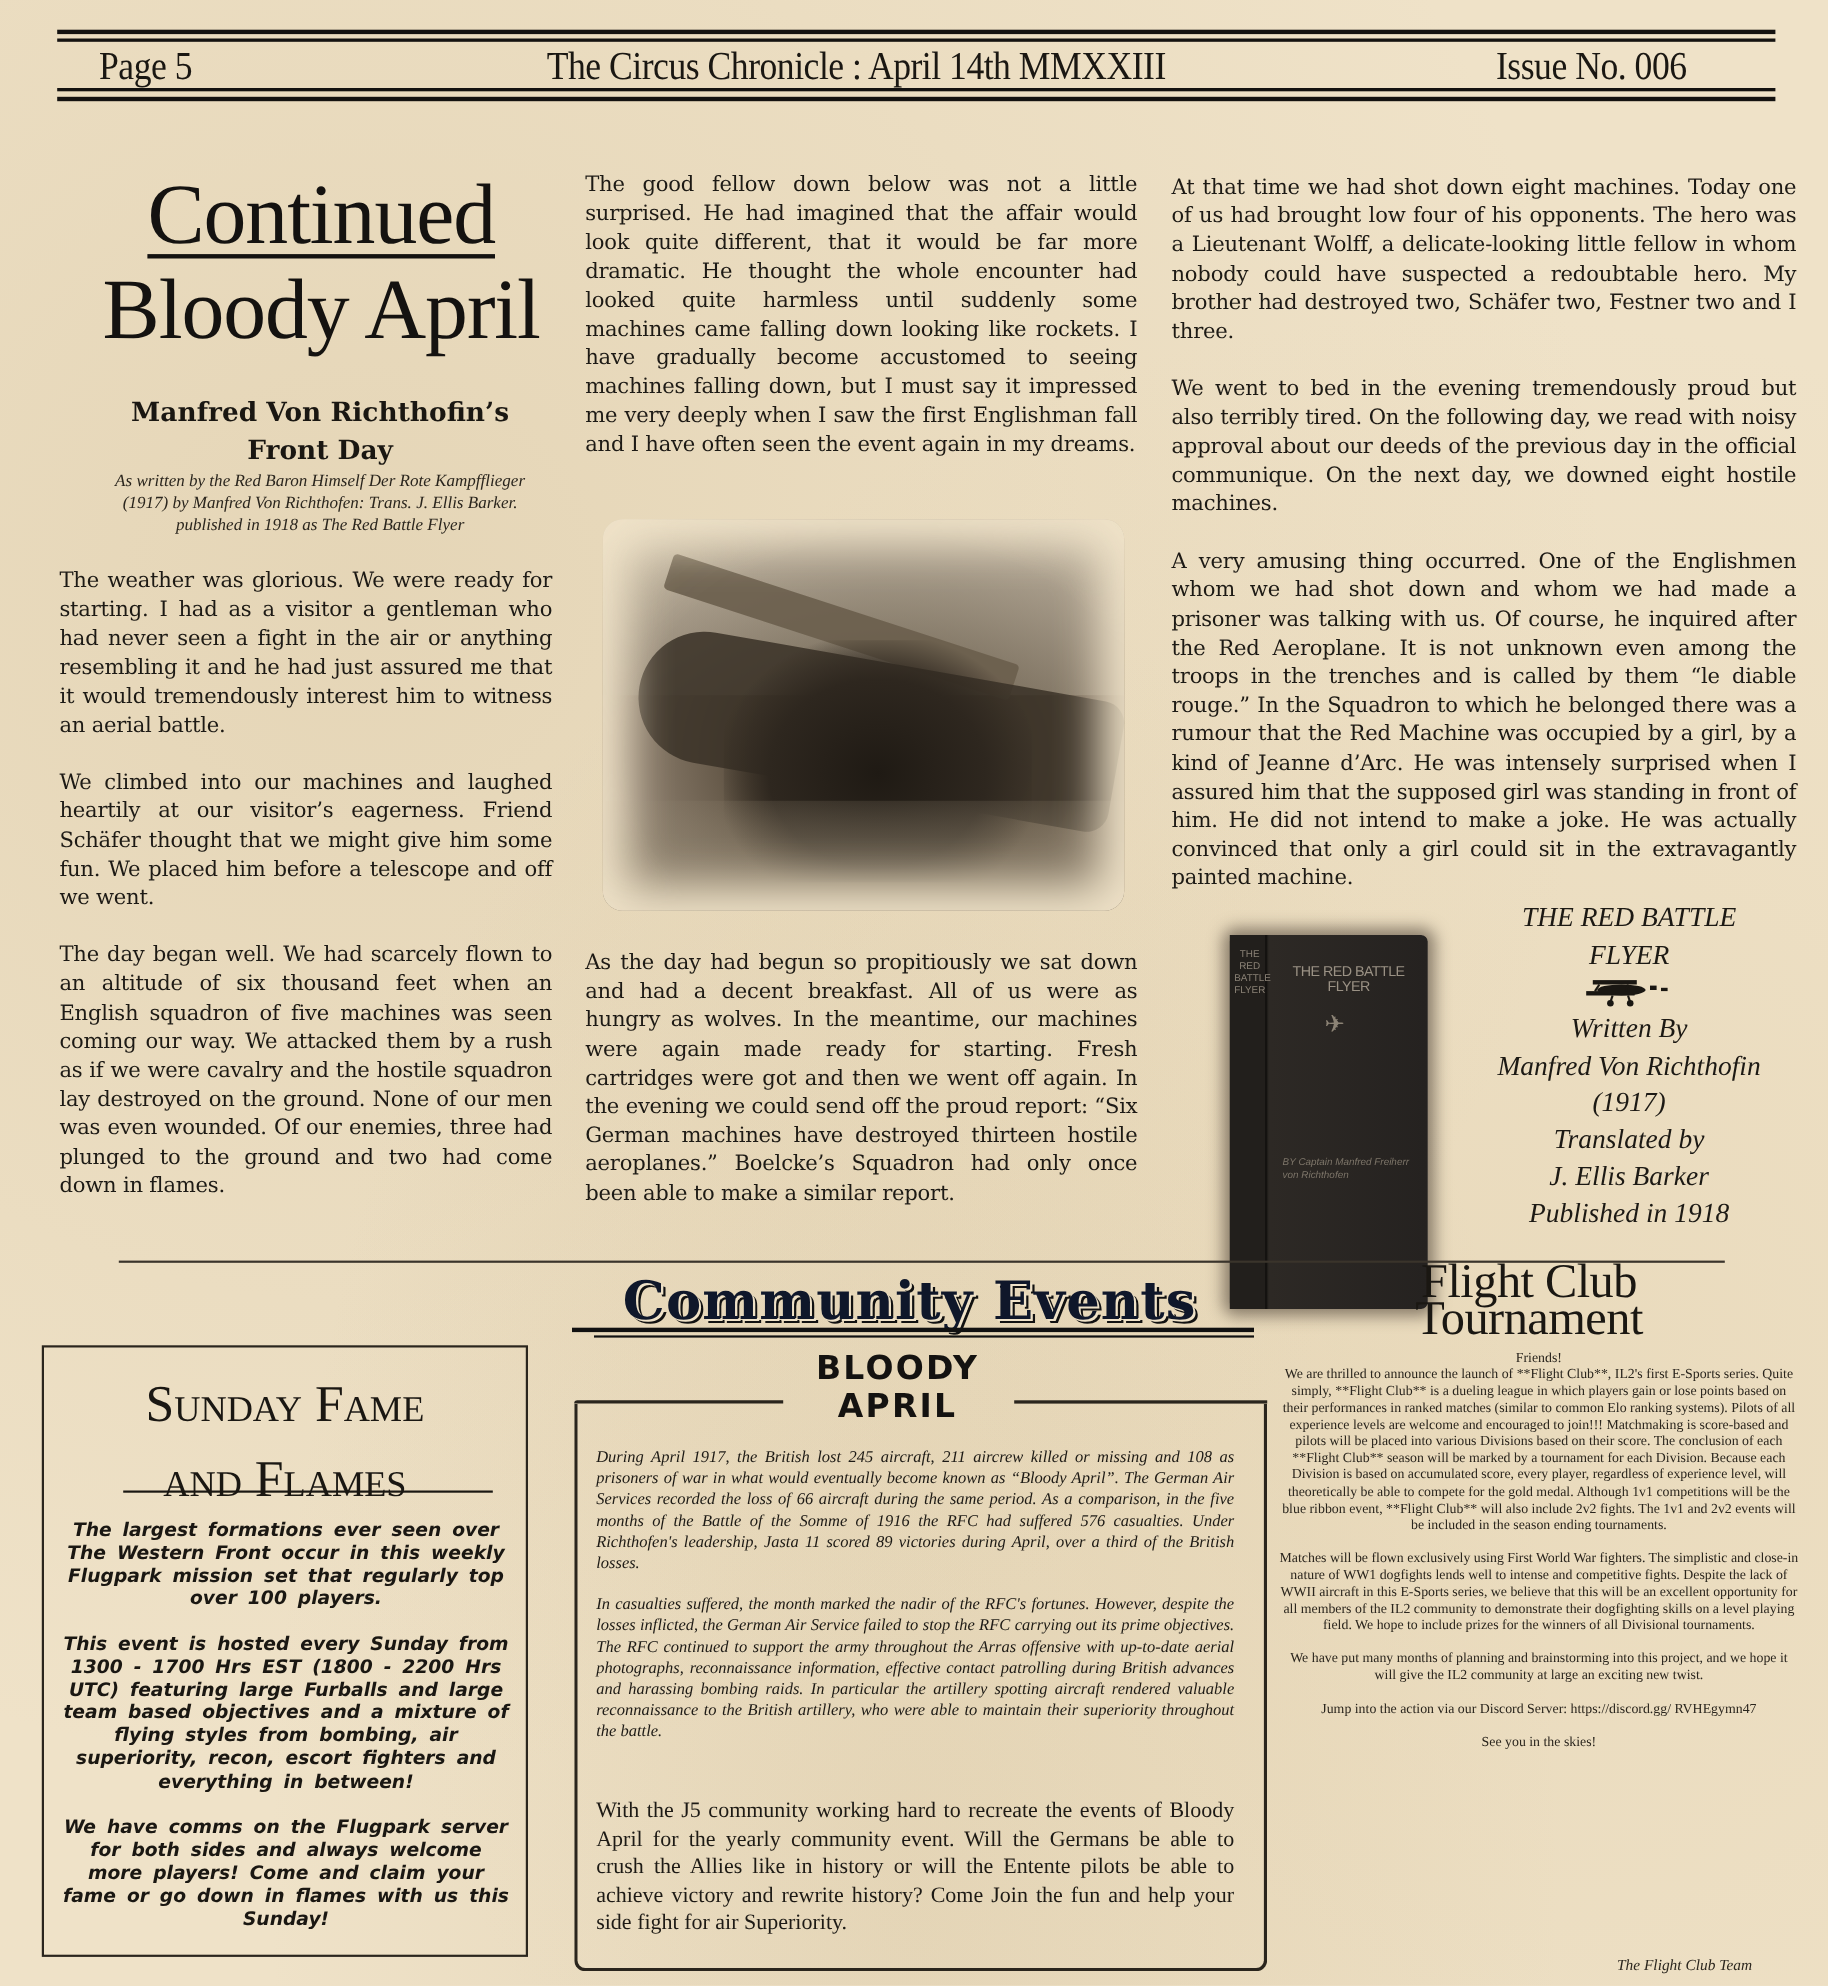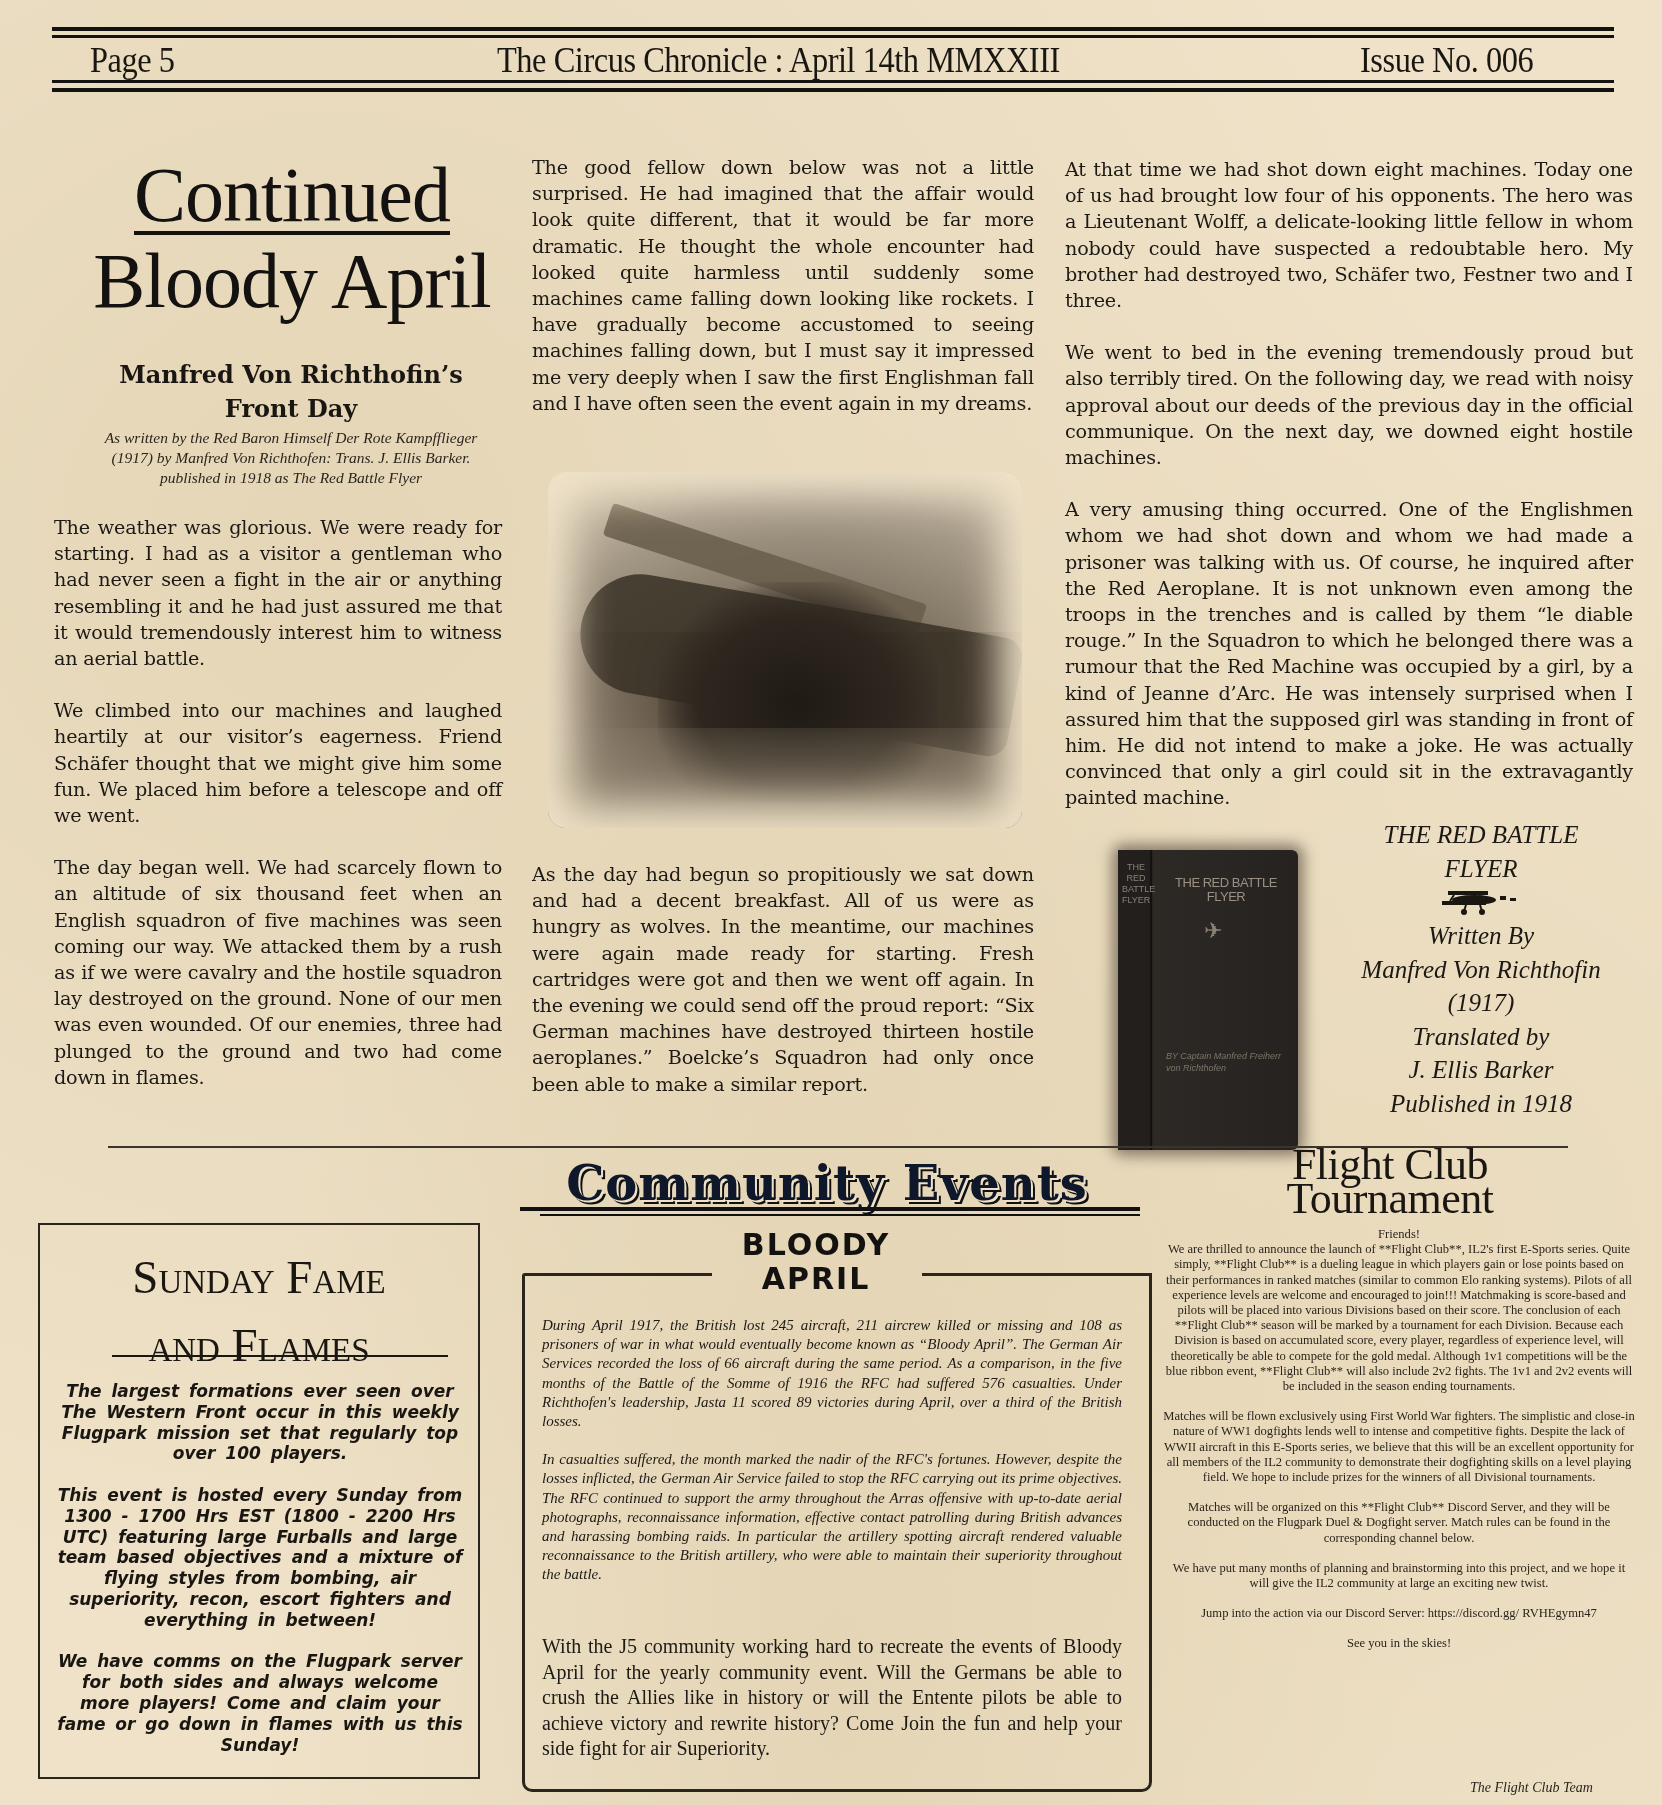--- a/index.html
+++ b/index.html
@@ -71,21 +71,21 @@
   }
   .photo .sky { position:absolute; left:0; top:0; width:100%; height:45%; background: linear-gradient(#cfc6b3, #9c917f); opacity:0.55; }
   .photo .wing { position:absolute; left: 60px; top: 30px; width: 330px; height: 34px; background: #6a5e4d; transform: rotate(18deg); transform-origin:left; border-radius:4px; opacity:0.9; }
   .photo .fuselage { position:absolute; left: 30px; top: 130px; width: 440px; height: 120px; background: #3a3127; border-radius: 60px 20px 20px 60px; transform: rotate(10deg); opacity:0.85; }
   .photo .group { position:absolute; left: 110px; top: 110px; width: 280px; height: 220px; background: radial-gradient(ellipse at 50% 55%, #1f1a14 0%, #2e271f 50%, rgba(46,39,31,0) 75%); }
   .photo .ground { position:absolute; left:0; bottom:0; width:100%; height:28%; background: linear-gradient(rgba(140,128,108,0.2), #8c806c); }
   .photo .vignette { position:absolute; inset:0; box-shadow: inset 0 0 40px 22px #efe2c8; }
 
   
   .book {
-    position: absolute; left: 1118px; top: 850px; width: 180px; height: 300px;
+    position: absolute; left: 1118px; top: 850px; width: 180px; height: 340px;
     background: linear-gradient(90deg, #2a2622 0%, #1f1c19 18%, #2d2925 20%, #252220 100%);
     border-radius: 6px;
     box-shadow: 0 0 14px 6px rgba(60,50,40,0.55);
   }
   .book .spine { position:absolute; left:0; top:0; width: 34px; height:100%; border-right: 2px solid #141210; background: #221f1c; }
   .book .spine-text { position:absolute; left: 4px; top: 12px; width: 28px; font-size: 9px; line-height: 11px; color: #8a8175; font-family: "Liberation Sans", sans-serif; text-align:center; }
   .book .title { position:absolute; left: 40px; top: 26px; width: 136px; font-family: "Liberation Sans", sans-serif; font-size: 13px; line-height: 14px; color: #9a9184; text-align:center; letter-spacing: -0.5px; }
   .book .plane { position:absolute; left: 86px; top: 68px; font-size: 22px; color:#8c8375; }
   .book .by { position:absolute; left: 48px; top: 200px; width: 124px; font-family: "Liberation Sans", sans-serif; font-style: italic; font-size: 9px; line-height: 12px; color: #7d7569; }
 
@@ -290,18 +290,17 @@
 <div class="ba-plain">With the J5 community working hard to recreate the events of Bloody April for the yearly community event. Will the Germans be able to crush the Allies like in history or will the Entente pilots be able to achieve victory and rewrite history? Come Join the fun and help your side fight for air Superiority.</div>
 
 <div class="fc-title">
   <div>Flight Club</div>
   <div>Tournament</div>
 </div>
 <div class="fc-body">
   <div>Friends!</div>
   <p>We are thrilled to announce the launch of **Flight Club**, IL2's first E-Sports series. Quite simply, **Flight Club** is a dueling league in which players gain or lose points based on their performances in ranked matches (similar to common Elo ranking systems).  Pilots of all experience levels are welcome and encouraged to join!!!  Matchmaking is score-based and pilots will be placed into various Divisions based on their score. The conclusion of each **Flight Club** season will be marked by a tournament for each Division. Because each Division is based on accumulated score, every player, regardless of experience level, will theoretically be able to compete for the gold medal. Although 1v1 competitions will be the blue ribbon event, **Flight Club** will also include 2v2 fights. The 1v1 and 2v2 events will be included in the season ending tournaments.</p>
   <p>Matches will be flown exclusively using First World War fighters. The simplistic and close-in nature of WW1 dogfights lends well to intense and competitive fights. Despite the lack of WWII aircraft in this E-Sports series, we believe that this will be an excellent opportunity for all members of the IL2 community to demonstrate their dogfighting skills on a level playing field. We hope to include prizes for the winners of all Divisional tournaments.</p>
-  <p>Matches will be organized on this **Flight Club** Discord Server, and they will be conducted on the Flugpark Duel &amp; Dogfight server.  Match rules can be found in the corresponding channel below.</p>
   <p>We have put many months of planning and brainstorming into this project, and we hope it will give the IL2 community at large an exciting new twist.</p>
   <p>Jump into the action via our Discord Server: https://discord.gg/ RVHEgymn47</p>
   <div>See you in the skies!</div>
 </div>
 <div class="fc-sign">The Flight Club Team</div>
 
 </body></html>

